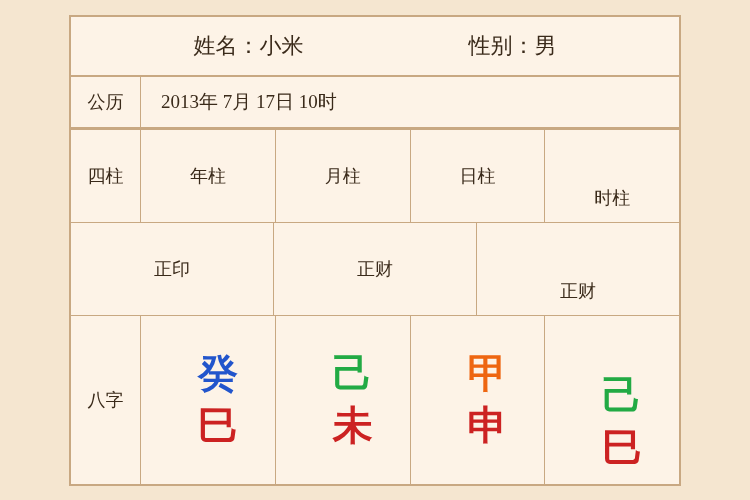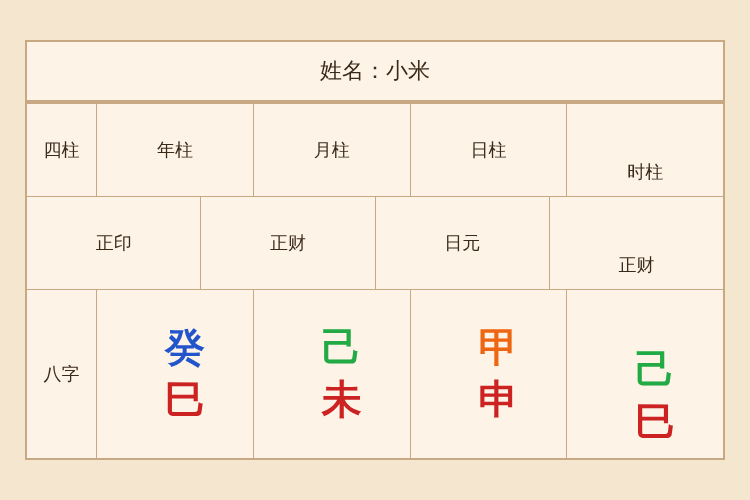--- a/index.html
+++ b/index.html
@@ -7,21 +7,21 @@
       background: #f5e6d0;
       font-family: "SimSun", "宋体", serif;
       display: flex;
       justify-content: center;
       align-items: center;
       width: 750px;
       height: 500px;
       overflow: hidden;
     }
     .container {
-      width: 700px;
+      width: 612px;
       background: #fdf3e7;
       border: 2px solid #c8a882;
     }
     .header-row {
       display: flex;
       justify-content: space-around;
       align-items: center;
       padding: 14px 40px;
       font-size: 22px;
       color: #3a2a1a;
@@ -93,38 +93,42 @@
       gap: 4px;
     }
   </style>
 </head>
 <body>
 
 <div class="container">
 
   <div class="header-row">
     <span>姓名：小米</span>
+    <span>性别：男</span>
   </div>
 
+  <div class="info-row">
+    <div class="label-cell">公历</div>
+    <div class="value-cell">2013年 7月 17日 10时</div>
+  </div>
 
 
   <div class="table-section">
 
     <div class="grid-row">
       <div class="grid-cell first-col" id="col0-label">四柱</div>
       <div class="grid-cell" id="col1-label">年柱</div>
       <div class="grid-cell" id="col2-label">月柱</div>
       <div class="grid-cell" id="col3-label">日柱</div>
       <div class="grid-cell" id="col4-label">时柱</div>
     </div>
 
     <div class="grid-row">
       <div class="grid-cell" id="shen1-label">正印</div>
       <div class="grid-cell" id="shen2-label">正财</div>
-      <div class="grid-cell" id="shen3-label">日元</div>
       <div class="grid-cell" id="shen4-label">正财</div>
     </div>
 
     <div class="grid-row">
       <div class="grid-cell first-col" id="bazi-label">八字</div>
       <div class="grid-cell" id="bazi-col1">
       <div class="bazi-row-container">
         <span class="bazi-char" style="color:#2255cc">癸</span>
         <span class="bazi-char" style="color:#cc2222">巳</span>
       </div>

